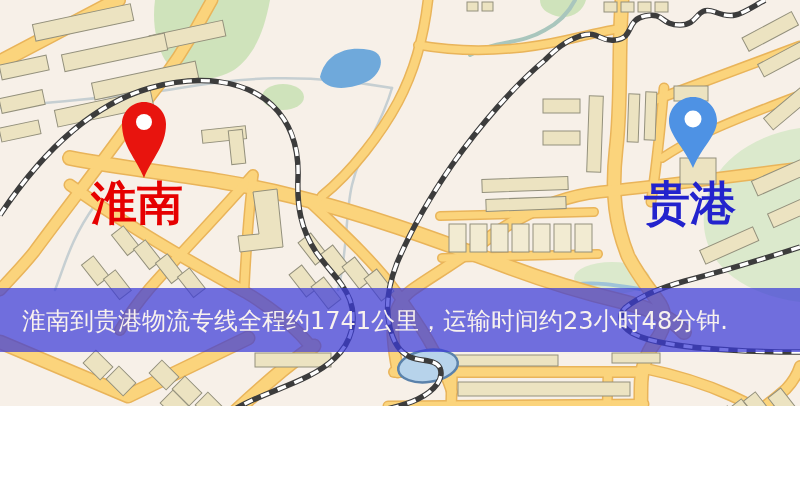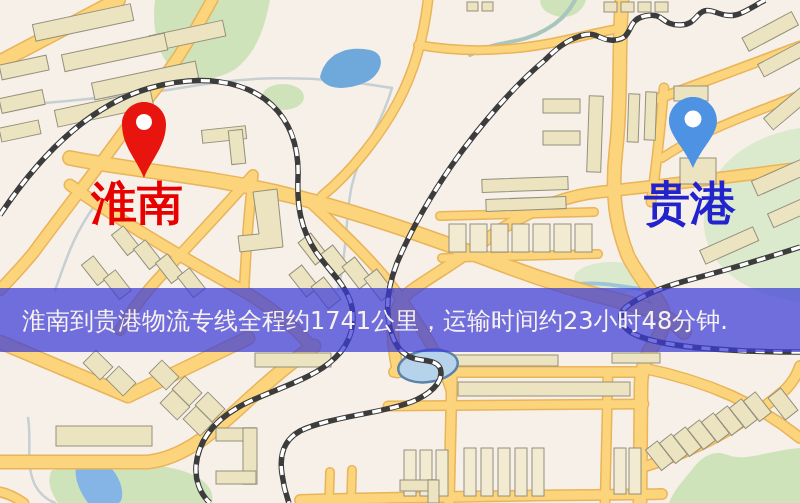--- a/index.html
+++ b/index.html
@@ -1,16 +1,16 @@
 <!DOCTYPE html>
 <html><head>
 <meta charset="utf-8">
 <style>
   html,body{margin:0;padding:0;background:#ffffff;}
-  #stage{position:relative;width:800px;height:503px;overflow:hidden;font-family:"DejaVu Sans",sans-serif;}
+  #stage{position:relative;width:800px;height:406px;overflow:hidden;font-family:"DejaVu Sans",sans-serif;}
   svg{display:block;}
   .bld{fill:#ece3c1;stroke:#93907c;stroke-width:1;}
   .bld2{fill:#f2ebd2;stroke:#93907c;stroke-width:1;}
   .cas{stroke:#e9b45a;fill:none;stroke-linecap:round;stroke-linejoin:round;}
   .fil{stroke:#fbd47c;fill:none;stroke-linecap:round;stroke-linejoin:round;}
   .rw-b{stroke:#3c3c3c;stroke-width:5.5;fill:none;stroke-linecap:butt;}
   .rw-w{stroke:#ffffff;stroke-width:3.4;fill:none;stroke-dasharray:9 9;stroke-linecap:butt;}
   .stream{stroke:#c6cfd2;fill:none;stroke-width:2.5;stroke-linecap:round;}
   .park{fill:#cfe3bb;stroke:none;}
   .park2{fill:#dbe9cc;stroke:none;}

